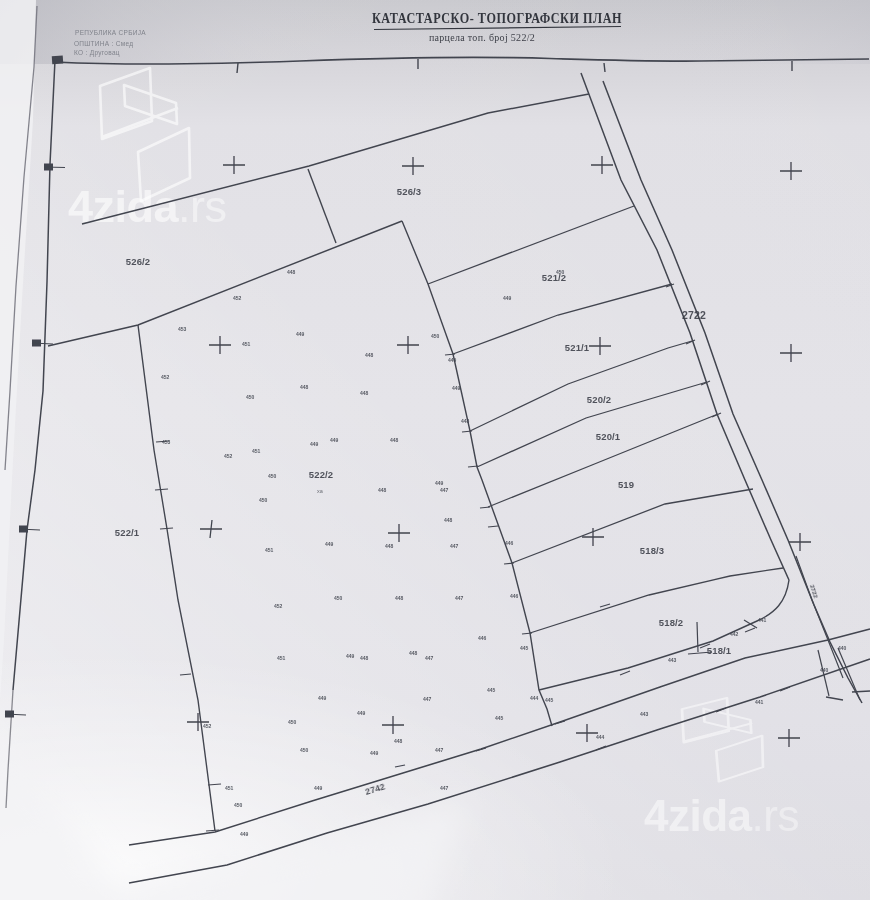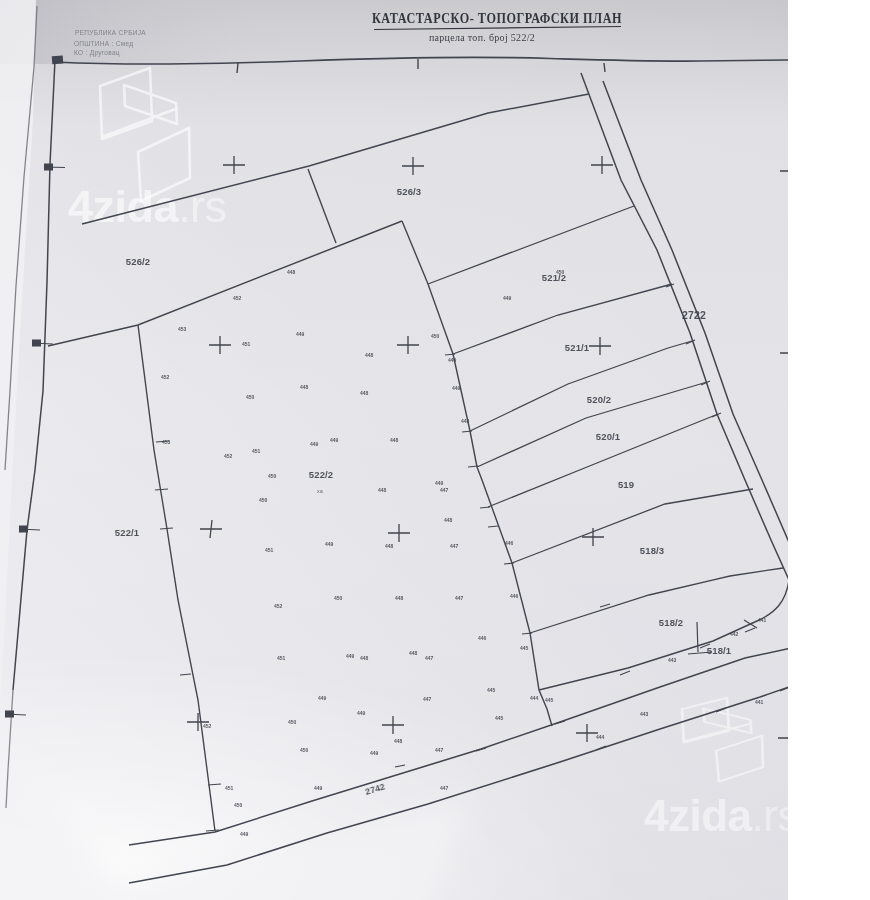--- a/index.html
+++ b/index.html
@@ -1,16 +1,16 @@
 <!DOCTYPE html>
 <html><head>
 <meta charset="utf-8">
 <style>
 html,body{margin:0;padding:0;}
-.page{position:relative;width:788px;height:900px;overflow:hidden;background:#e4e3e7;font-family:"Liberation Sans",sans-serif;}
+.page{position:relative;width:870px;height:900px;overflow:hidden;background:#e4e3e7;font-family:"Liberation Sans",sans-serif;}
 svg{position:absolute;left:0;top:0;}
 </style>
 </head>
 <body>
 <div class="page">
 <svg width="870" height="900" viewBox="0 0 870 900">
 <defs>
 <linearGradient id="bgv" x1="0" y1="0" x2="0" y2="1">
 <stop offset="0" stop-color="#c7c7cc"></stop>
 <stop offset="0.055" stop-color="#d3d2d7"></stop>

